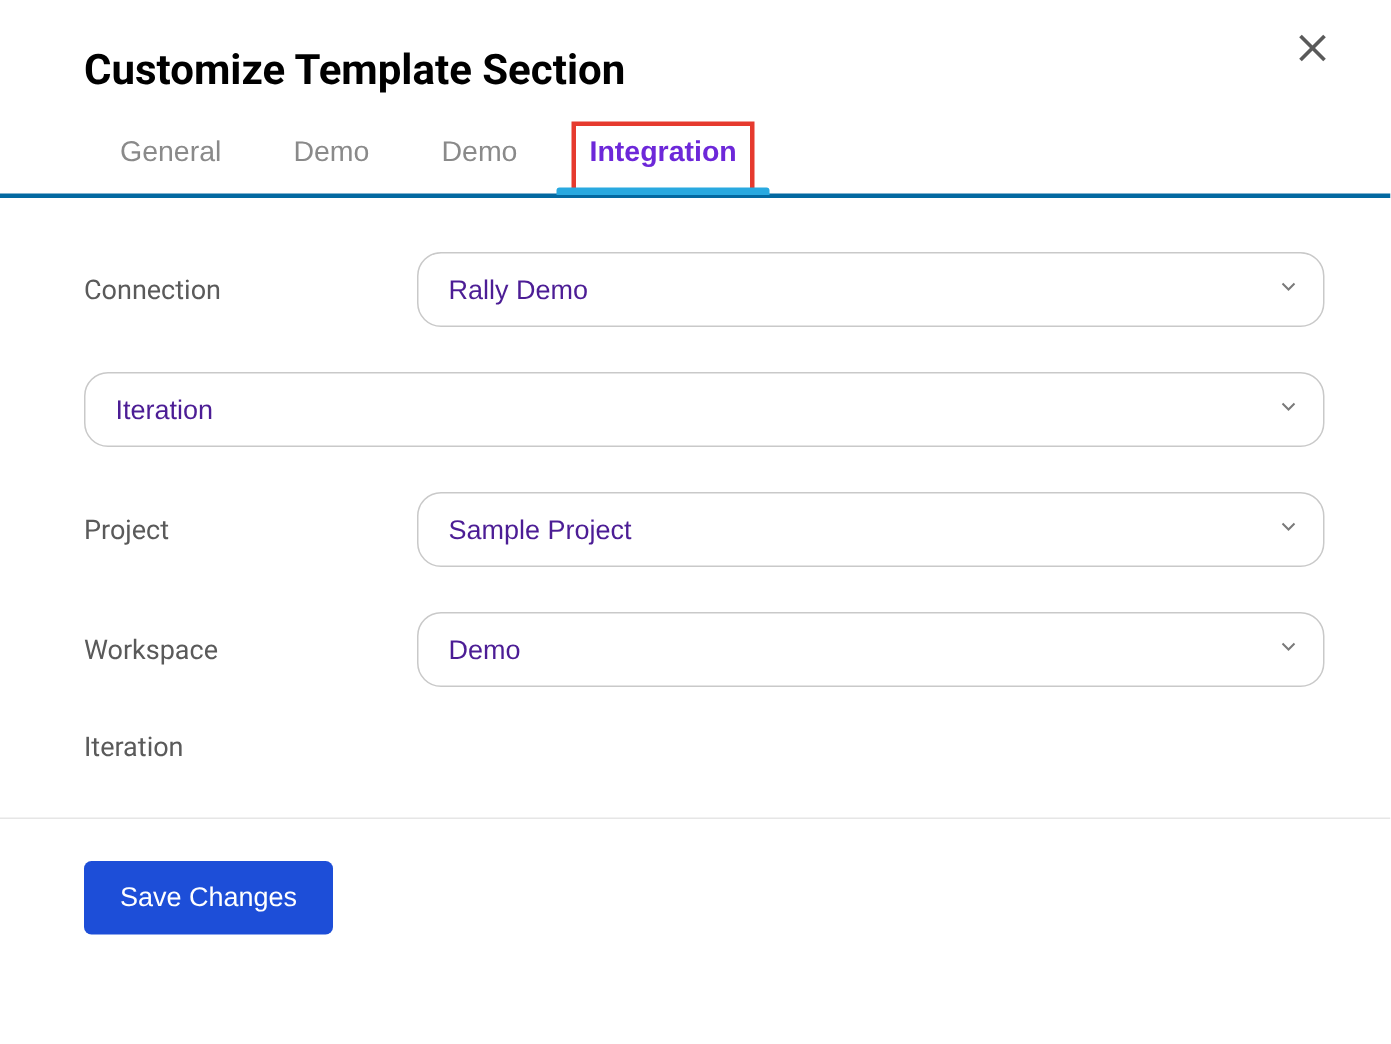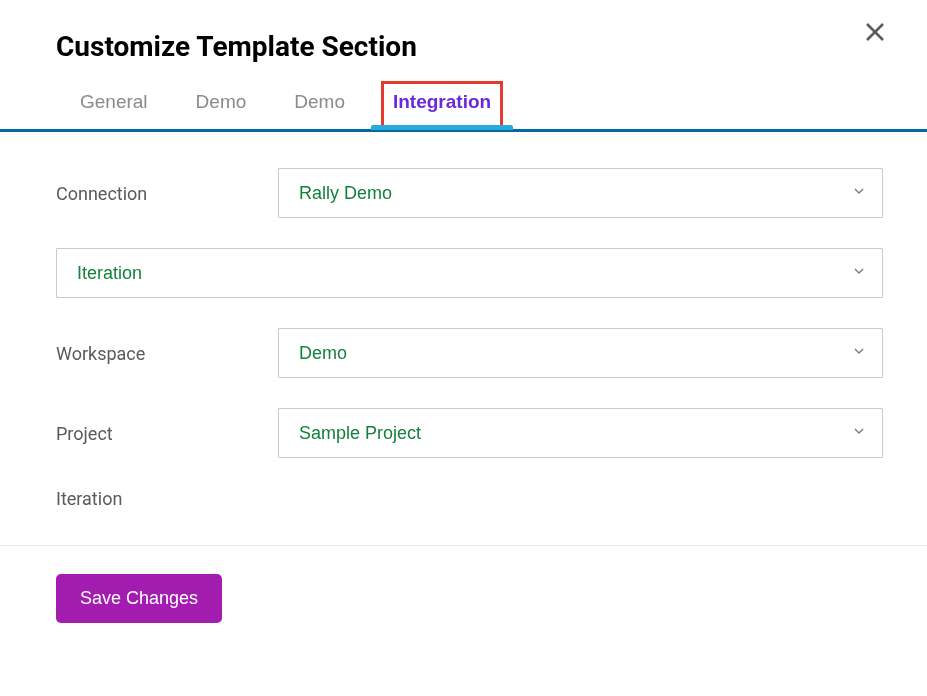--- a/index.html
+++ b/index.html
@@ -100,25 +100,25 @@
       flex-shrink: 0;
     }
     .select-wrapper {
       position: relative;
       flex: 1;
     }
     .select-control {
       width: 100%;
       height: 50px;
       border: 1px solid #c9c9c9;
-      border-radius: 1px;
+      border-radius: 16px;
       background: #fff;
       padding: 0 44px 0 20px;
       font-size: 18px;
-      color: #15803d;
+      color: #4c1d95;
       text-align: right;
       cursor: pointer;
       display: flex;
       align-items: center;
     }
     .select-control.focused {
       border: 1px solid #29a9e0;
       box-shadow: 0 0 0 3px rgba(41, 169, 224, 0.22);
     }
     .chevron {
@@ -134,21 +134,21 @@
       height: 16px;
       stroke: currentColor;
       stroke-width: 2;
       fill: none;
     }
     .modal-footer {
       border-top: 1px solid #e6e6e6;
       padding: 28px 0 0 56px;
     }
     .save-btn {
-      background: #a21caf;
+      background: #1d4ed8;
       color: #fff;
       border: none;
       border-radius: 5px;
       font-size: 18px;
       padding: 14px 24px;
       cursor: pointer;
     }
   </style>
 </head>
 <body>
@@ -195,38 +195,38 @@
         </button>
         <span class="chevron">
           <svg viewBox="0 0 24 24">
               <polyline points="6 9 12 15 18 9"></polyline>
             </svg>
         </span>
       </div>
     </div>
 
     <div class="form-row">
+      <label class="form-label">Project</label>
+      <div class="select-wrapper">
+        <button class="select-control">
+          <span>Sample Project</span>
+        </button>
+        <span class="chevron">
+          <svg viewBox="0 0 24 24">
+              <polyline points="6 9 12 15 18 9"></polyline>
+            </svg>
+        </span>
+      </div>
+    </div>
+
+    <div class="form-row">
       <label class="form-label">Workspace</label>
       <div class="select-wrapper">
         <button class="select-control">
           <span>Demo</span>
-        </button>
-        <span class="chevron">
-          <svg viewBox="0 0 24 24">
-              <polyline points="6 9 12 15 18 9"></polyline>
-            </svg>
-        </span>
-      </div>
-    </div>
-
-    <div class="form-row">
-      <label class="form-label">Project</label>
-      <div class="select-wrapper">
-        <button class="select-control">
-          <span>Sample Project</span>
         </button>
         <span class="chevron">
           <svg viewBox="0 0 24 24">
               <polyline points="6 9 12 15 18 9"></polyline>
             </svg>
         </span>
       </div>
     </div>
 
     <div class="form-row">

